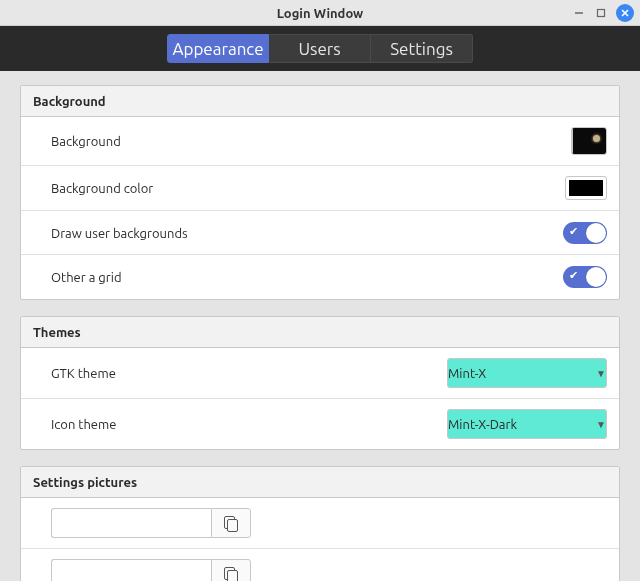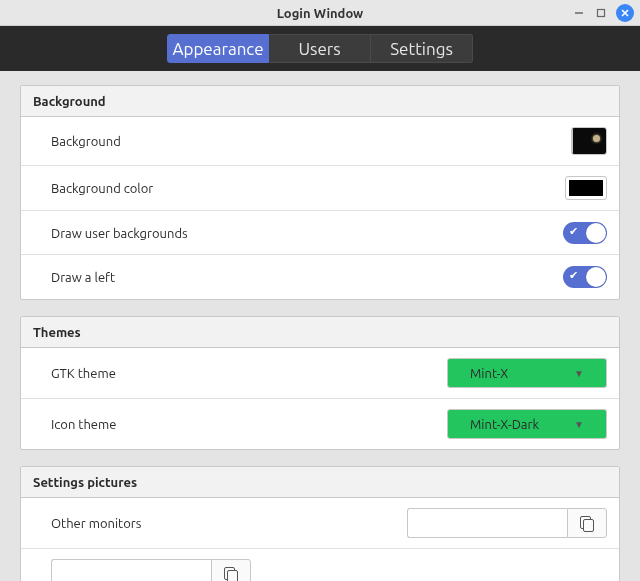--- a/index.html
+++ b/index.html
@@ -41,21 +41,21 @@
   
   .swatch-btn { border:1px solid #c7c7c7; border-radius:3px; padding:3px; width:42px; height:24px; background:#fff; }
   .swatch-inner { width:100%; height:100%; background:#000; }
 
   
   .sw { width:44px; height:22px; border-radius:11px; background:#566fd0; position:relative; }
   .sw .check { position:absolute; left:6px; top:3px; color:#fff; font-size:11px; }
   .sw .knob { position:absolute; right:1px; top:1px; width:20px; height:20px; border-radius:50%; background:#fff; box-shadow:0 0 1px rgba(0,0,0,.3); }
 
   
-  .dd { border:1px solid #c7c7c7; border-radius:3px; height:30px; width:160px; display:flex; align-items:center; padding:0 22px; justify-content:space-between; background:#22c55e; font-size:13px; }
+  .dd { border:1px solid #c7c7c7; border-radius:3px; height:30px; width:160px; display:flex; align-items:center; padding:0 0; justify-content:space-between; background:#5eead4; font-size:13px; }
   .dd .caret { font-size:10px; color:#555; }
 
   
   .fileentry { display:flex; height:30px; }
   .fileentry input { border:1px solid #c7c7c7; border-right:none; border-radius:3px 0 0 3px; width:160px; padding:0 8px; font-size:13px; outline:none; }
   .fileentry .browse { border:1px solid #c7c7c7; border-radius:0 3px 3px 0; width:40px; display:flex; align-items:center; justify-content:center; background:#fafafa; }
   .copyglyph { width:14px; height:14px; position:relative; }
   .copyglyph::before, .copyglyph::after { content:""; position:absolute; width:9px; height:11px; border:1.5px solid #555; border-radius:2px; background:#fafafa; }
   .copyglyph::before { left:0; top:0; }
   .copyglyph::after { left:3px; top:3px; }
@@ -120,21 +120,21 @@
       <div class="row-label">Draw user backgrounds</div>
       <div class="control">
         <div class="sw">
           <span class="check">✔</span>
           <div class="knob"></div>
         </div>
       </div>
     </div>
 
     <div class="row">
-      <div class="row-label">Draw a left</div>
+      <div class="row-label">Other a grid</div>
       <div class="control">
         <div class="sw">
           <span class="check">✔</span>
           <div class="knob"></div>
         </div>
       </div>
     </div>
   </div>
 
   <div class="group">
@@ -158,21 +158,20 @@
           <span class="caret">▼</span>
         </div>
       </div>
     </div>
   </div>
 
   <div class="group">
     <div class="group-title">Settings pictures</div>
 
     <div class="row">
-      <div class="row-label">Other monitors</div>
       <div class="control">
         <div class="fileentry">
           <input type="text" value="" style="">
           <div class="browse">
             <div class="copyglyph"></div>
           </div>
         </div>
       </div>
     </div>
 

